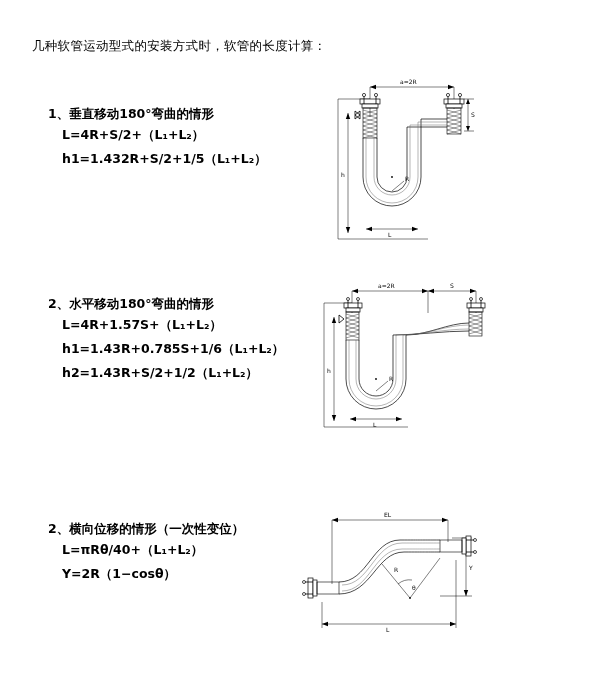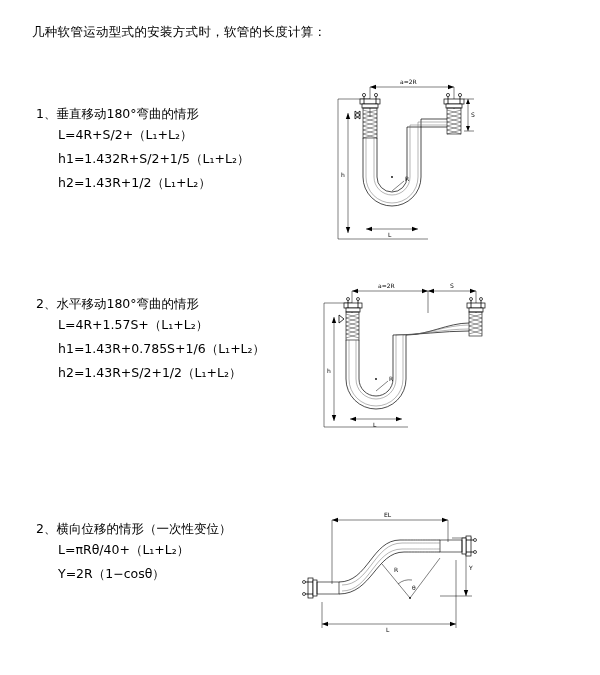--- a/index.html
+++ b/index.html
@@ -16,49 +16,50 @@
     overflow: hidden;
   }
   .page {
     position: relative;
     width: 600px;
     height: 675px;
   }
   .heading {
     position: absolute;
     left: 32px;
-    top: 24px;
+    top: 38px;
     font-size: 12.5px;
     letter-spacing: 0.3px;
     white-space: nowrap;
   }
   .section {
     position: absolute;
     left: 0;
     width: 600px;
   }
   .sec1 { top: 105px; }
   .sec2 { top: 295px; }
   .sec3 { top: 520px; }
 
   .text-col {
     position: absolute;
-    left: 36px;
+    left: 48px;
     width: 260px;
+    font-weight: bold;
   }
   .sec-title {
     font-size: 12.5px;
     white-space: nowrap;
     line-height: 18px;
   }
   .formula {
     font-size: 12.5px;
     white-space: nowrap;
     line-height: 24px;
-    margin-left: 22px;
+    margin-left: 14px;
   }
 
   .fig {
     position: absolute;
   }
   .fig1 { left: 308px; top: -36px; }
   .fig2 { left: 308px; top: -18px; }
   .fig3 { left: 290px; top: -18px; }
 
   svg { display: block; }
@@ -81,21 +82,20 @@
 
 <div class="page">
 
   <div class="heading">几种软管运动型式的安装方式时，软管的长度计算：</div>
 
   <div class="section sec1">
     <div class="text-col">
       <div class="sec-title">1、垂直移动180°弯曲的情形</div>
       <div class="formula">L=4R+S/2+（L₁+L₂）</div>
       <div class="formula">h1=1.432R+S/2+1/5（L₁+L₂）</div>
-      <div class="formula">h2=1.43R+1/2（L₁+L₂）</div>
     </div>
 
     <div class="fig fig1">
       <svg width="180" height="200" viewBox="0 0 180 200">
 
         <line class="dim" x1="62" y1="18" x2="146" y2="18"></line>
         <path class="fl" d="M62,18 l6,-2.2 v4.4 z"></path>
         <path class="fl" d="M146,18 l-6,-2.2 v4.4 z"></path>
         <text class="lbl" x="92" y="15">a=2R</text>
 

